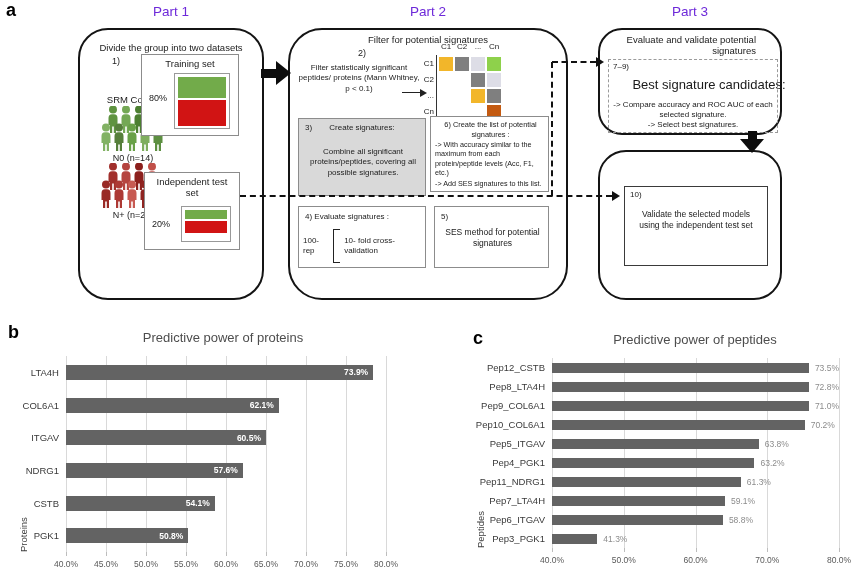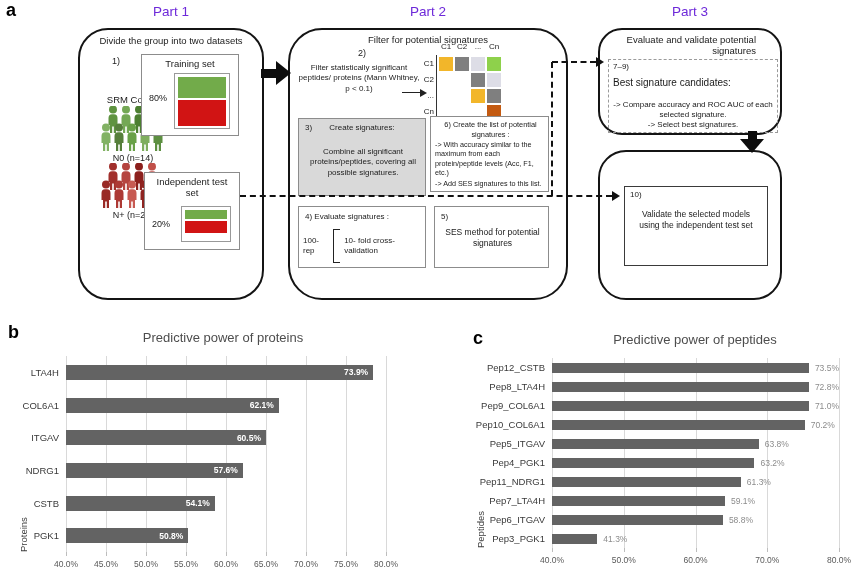--- a/index.html
+++ b/index.html
@@ -43,21 +43,21 @@
 <div id="canvas">
 
   <div class="pletter" style="left:6px;top:0px;">a</div>
 
   <div class="part-label" style="left:78px;top:4px;width:186px;">Part 1</div>
   <div class="part-label" style="left:288px;top:4px;width:280px;">Part 2</div>
   <div class="part-label" style="left:598px;top:4px;width:184px;">Part 3</div>
   <div class="part-label" style="left:598px;top:120px;width:184px;margin-top:40px;">Part 4</div>
 
   <div class="part-box" style="left:78px;top:28px;width:186px;height:272px;border-radius:30px;">
-    <div class="box-header" style="top:5px;">Divide the group into two datasets</div>
+    <div class="box-header" style="top:12px;">Divide the group into two datasets</div>
     <div class="abs small" style="left:32px;top:26px;font-size:9px;">1)</div>
     <div class="abs" style="left:8px;top:64px;width:90px;text-align:center;font-size:9.5px;">SRM Cohort</div>
     <div class="abs" style="left:15px;top:76px;width:78px;height:46px;"><svg width="78" height="46" viewBox="0 0 78 46">
           <g transform="translate(12,-1)" fill="#5f9340">
             <circle cx="6" cy="4.5" r="4"></circle>
             <path d="M1.5,13 Q1.5,9.2 5,9.2 L7,9.2 Q10.5,9.2 10.5,13 L10.5,20 L9,20 L9,28 L6.8,28 L6.8,21.5 L5.2,21.5 L5.2,28 L3,28 L3,20 L1.5,20 Z"></path>
           </g>
           <g transform="translate(25,-1)" fill="#74a855">
             <circle cx="6" cy="4.5" r="4"></circle>
             <path d="M1.5,13 Q1.5,9.2 5,9.2 L7,9.2 Q10.5,9.2 10.5,13 L10.5,20 L9,20 L9,28 L6.8,28 L6.8,21.5 L5.2,21.5 L5.2,28 L3,28 L3,20 L1.5,20 Z"></path>
@@ -204,21 +204,21 @@
     <div class="innerbox" style="left:144px;top:176px;width:115px;height:62px;">
       <div class="abs small" style="left:6px;top:5px;">5)</div>
       <div class="abs" style="left:6px;top:20px;width:103px;text-align:center;font-size:8.5px;line-height:1.3;">SES method for potential signatures</div>
     </div>
   </div>
 
   <div class="part-box" style="left:598px;top:28px;width:184px;height:107px;border-radius:24px;">
     <div class="box-header" style="top:4px;padding:0 24px;width:auto;left:0;right:0;text-align:right;">Evaluate and validate potential signatures</div>
     <div class="abs" style="left:8px;top:29px;width:168px;height:72px;border:1px dashed #9a9a9a;">
       <div class="abs" style="left:4px;top:2px;font-size:8px;">7–9)</div>
-      <div class="abs" style="left:4px;top:17px;width:100%;font-size:10px;">Best signature candidates:</div>
+      <div class="abs" style="left:16px;top:17px;width:100%;text-align:center;font-size:13px;">Best signature candidates:</div>
       <div class="abs" style="left:4px;top:40px;width:160px;text-align:center;font-size:8px;line-height:1.3;">-&gt; Compare accuracy and ROC AUC of each selected signature.</div>
       <div class="abs" style="left:4px;top:60px;width:160px;text-align:center;font-size:8px;">-&gt; Select best signatures.</div>
     </div>
   </div>
 
   <div class="part-box" style="left:598px;top:150px;width:184px;height:150px;border-radius:28px;">
     <div class="abs" style="left:24px;top:34px;width:142px;height:78px;border:1.2px solid #3a3a3a;">
       <div class="abs" style="left:5px;top:3px;font-size:8px;">10)</div>
       <div class="abs" style="left:14px;top:22px;width:114px;text-align:center;font-size:8.5px;line-height:1.35;">Validate the selected models using the independent test set</div>
     </div>

